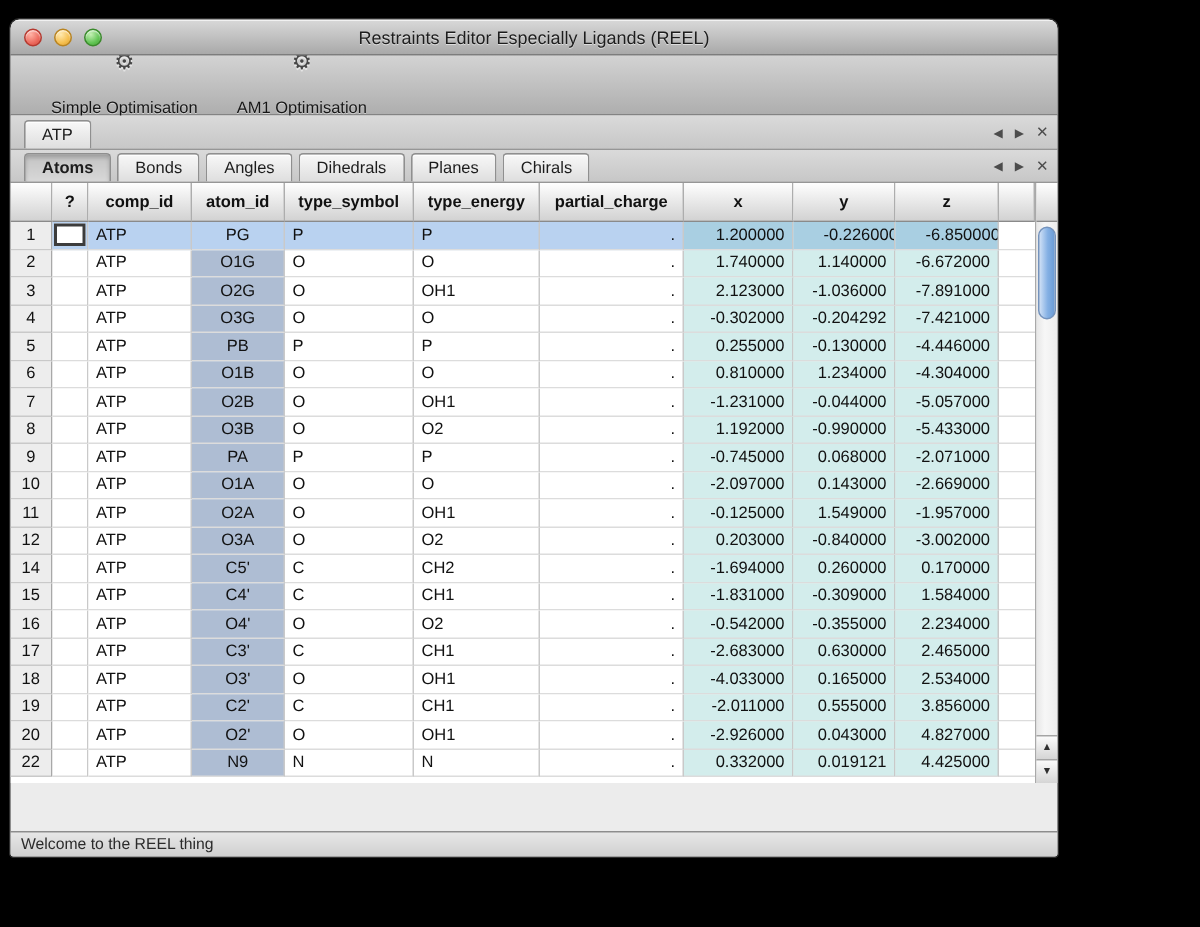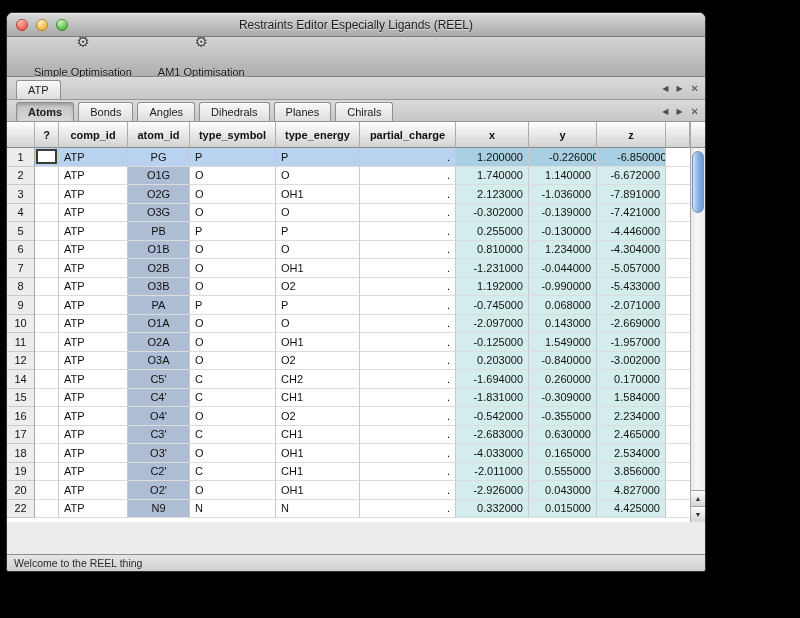--- a/index.html
+++ b/index.html
@@ -270,21 +270,21 @@
             </tr>
             <tr>
               <td class="col-num">4</td>
               <td class="col-q"></td>
               <td class="col-comp">ATP</td>
               <td class="col-atom">O3G</td>
               <td class="col-sym">O</td>
               <td class="col-energy">O</td>
               <td class="col-charge num">.</td>
               <td class="col-x coord num">-0.302000</td>
-              <td class="col-y coord num">-0.139000</td>
+              <td class="col-y coord num">-0.204292</td>
               <td class="col-z coord num">-7.421000</td>
               <td class="col-fill"></td>
             </tr>
             <tr>
               <td class="col-num">5</td>
               <td class="col-q"></td>
               <td class="col-comp">ATP</td>
               <td class="col-atom">PB</td>
               <td class="col-sym">P</td>
               <td class="col-energy">P</td>
@@ -478,21 +478,21 @@
             </tr>
             <tr>
               <td class="col-num">22</td>
               <td class="col-q"></td>
               <td class="col-comp">ATP</td>
               <td class="col-atom">N9</td>
               <td class="col-sym">N</td>
               <td class="col-energy">N</td>
               <td class="col-charge num">.</td>
               <td class="col-x coord num">0.332000</td>
-              <td class="col-y coord num">0.015000</td>
+              <td class="col-y coord num">0.019121</td>
               <td class="col-z coord num">4.425000</td>
               <td class="col-fill"></td>
             </tr>
           </tbody>
       </table>
     </div>
     <div class="vscroll">
       <div class="vs-corner"></div>
       <div class="vs-track">
         <div class="vs-thumb"></div>

